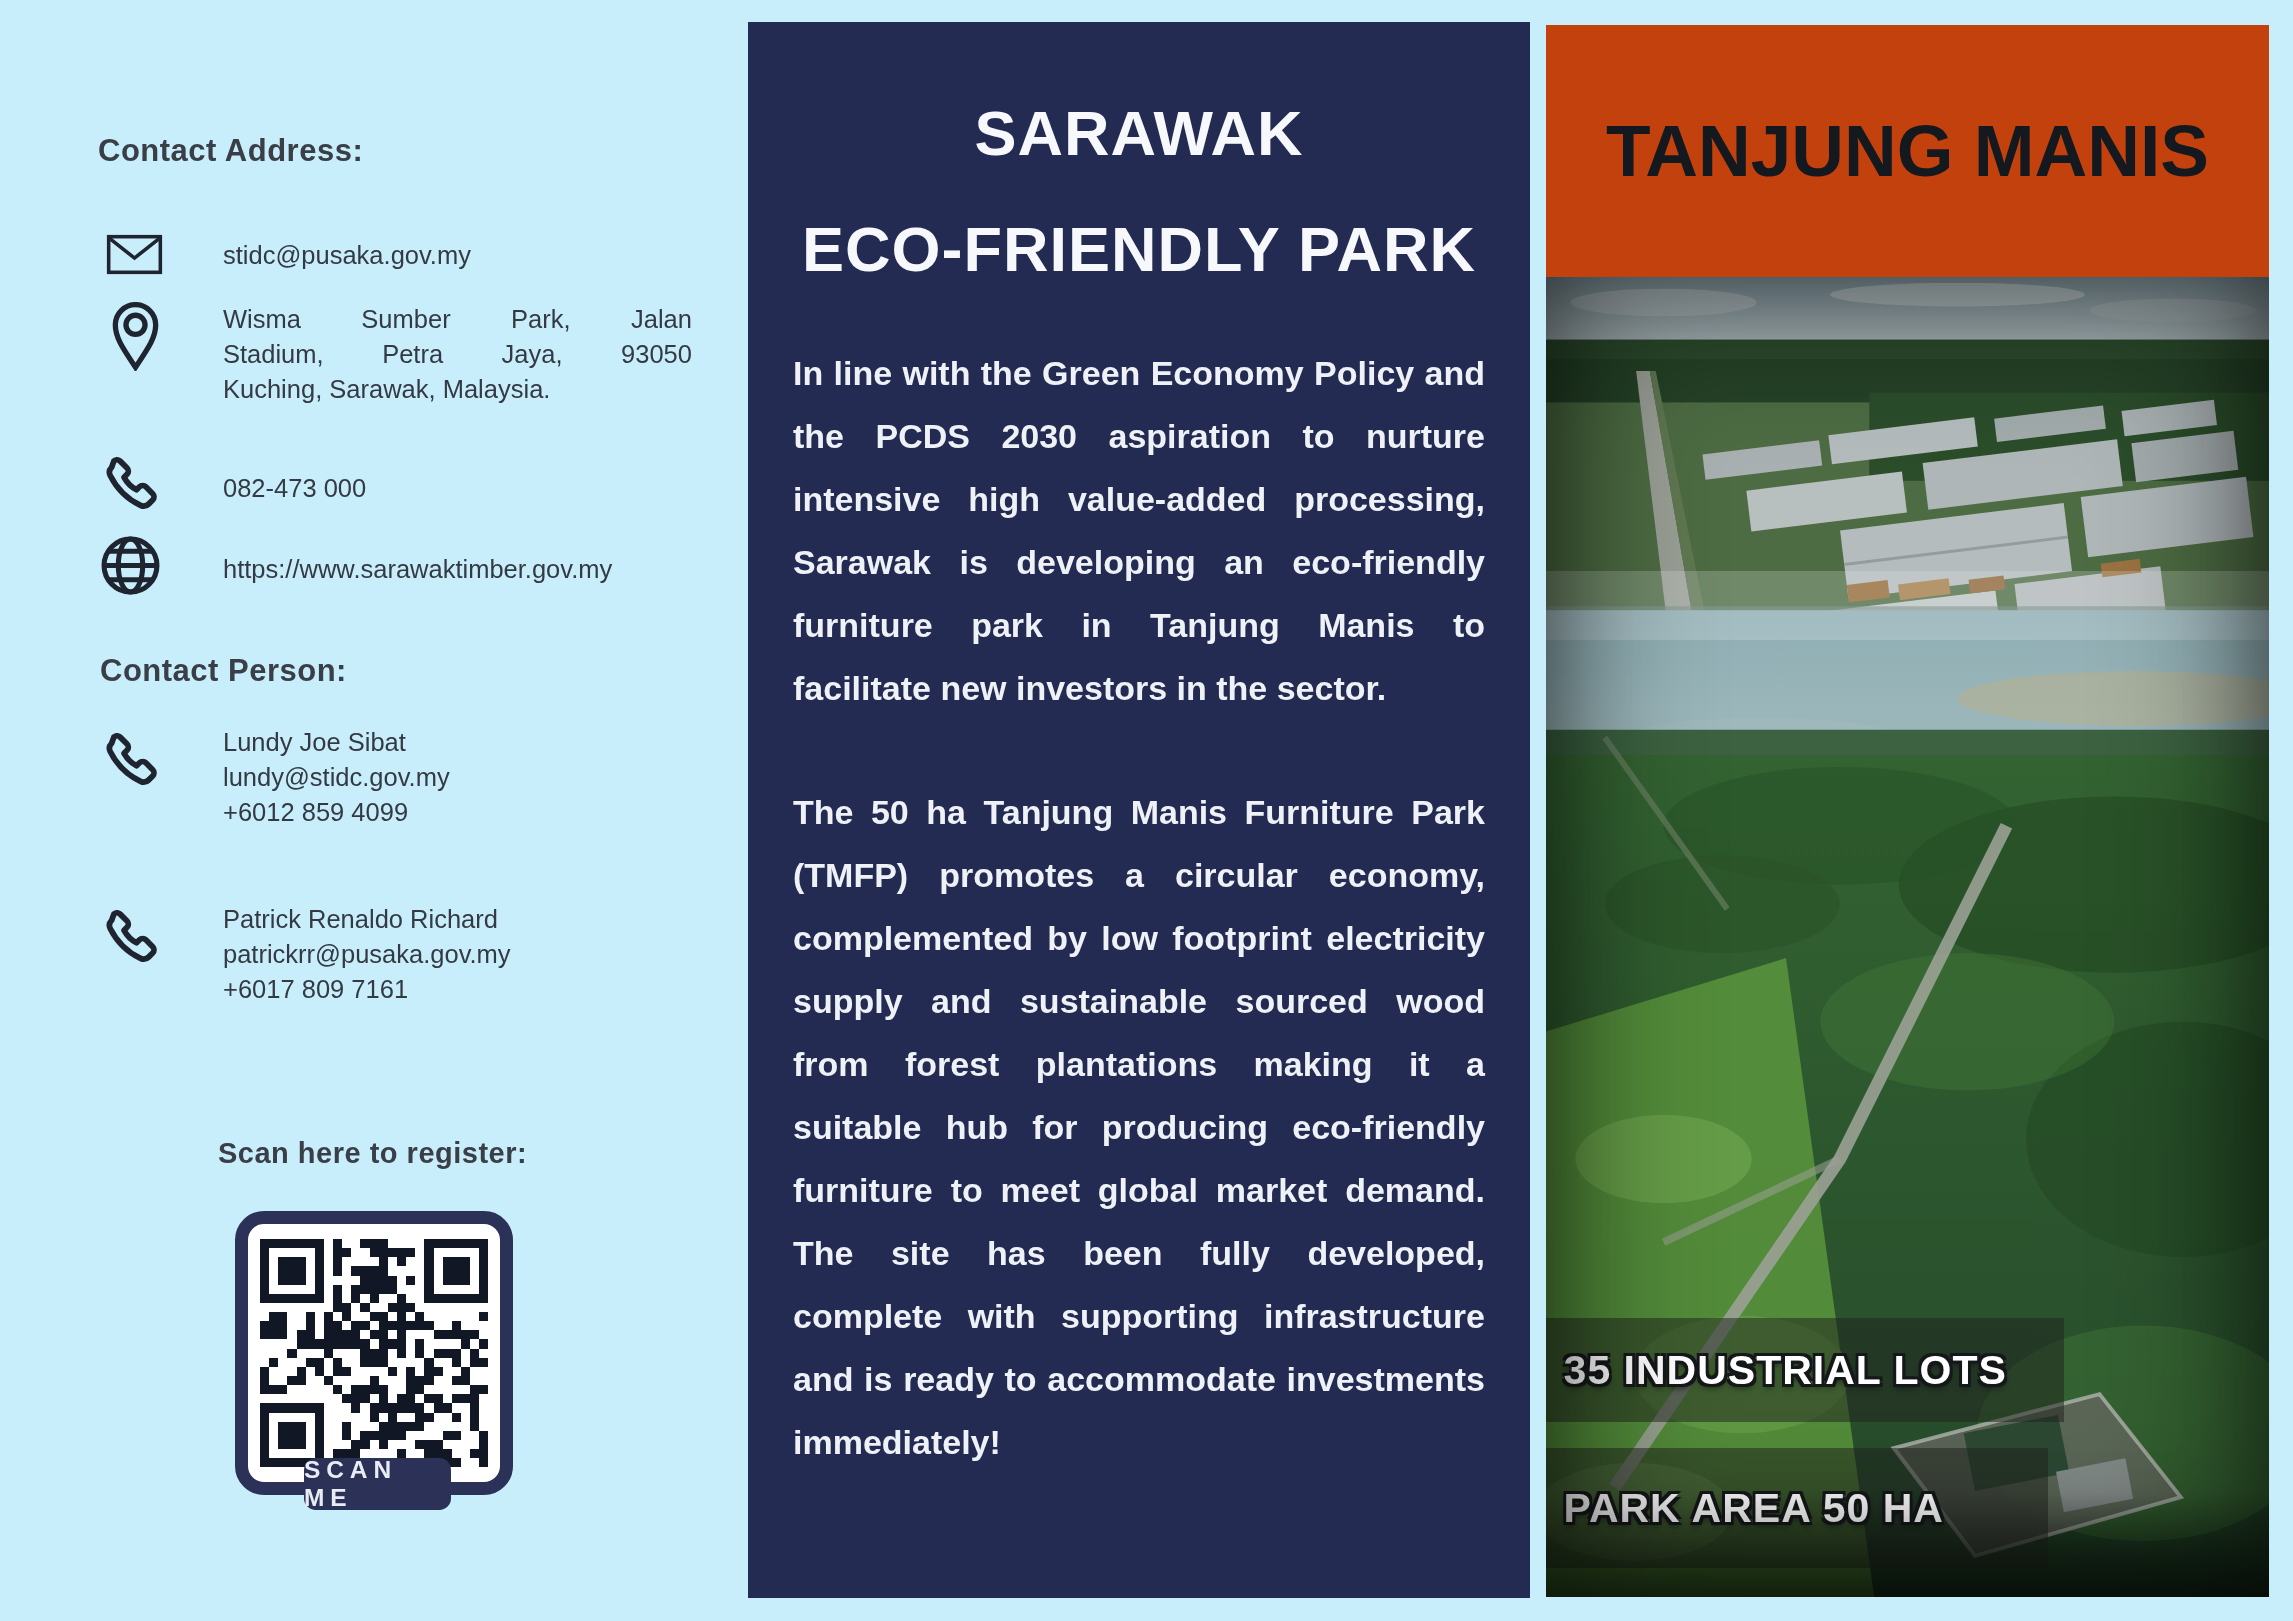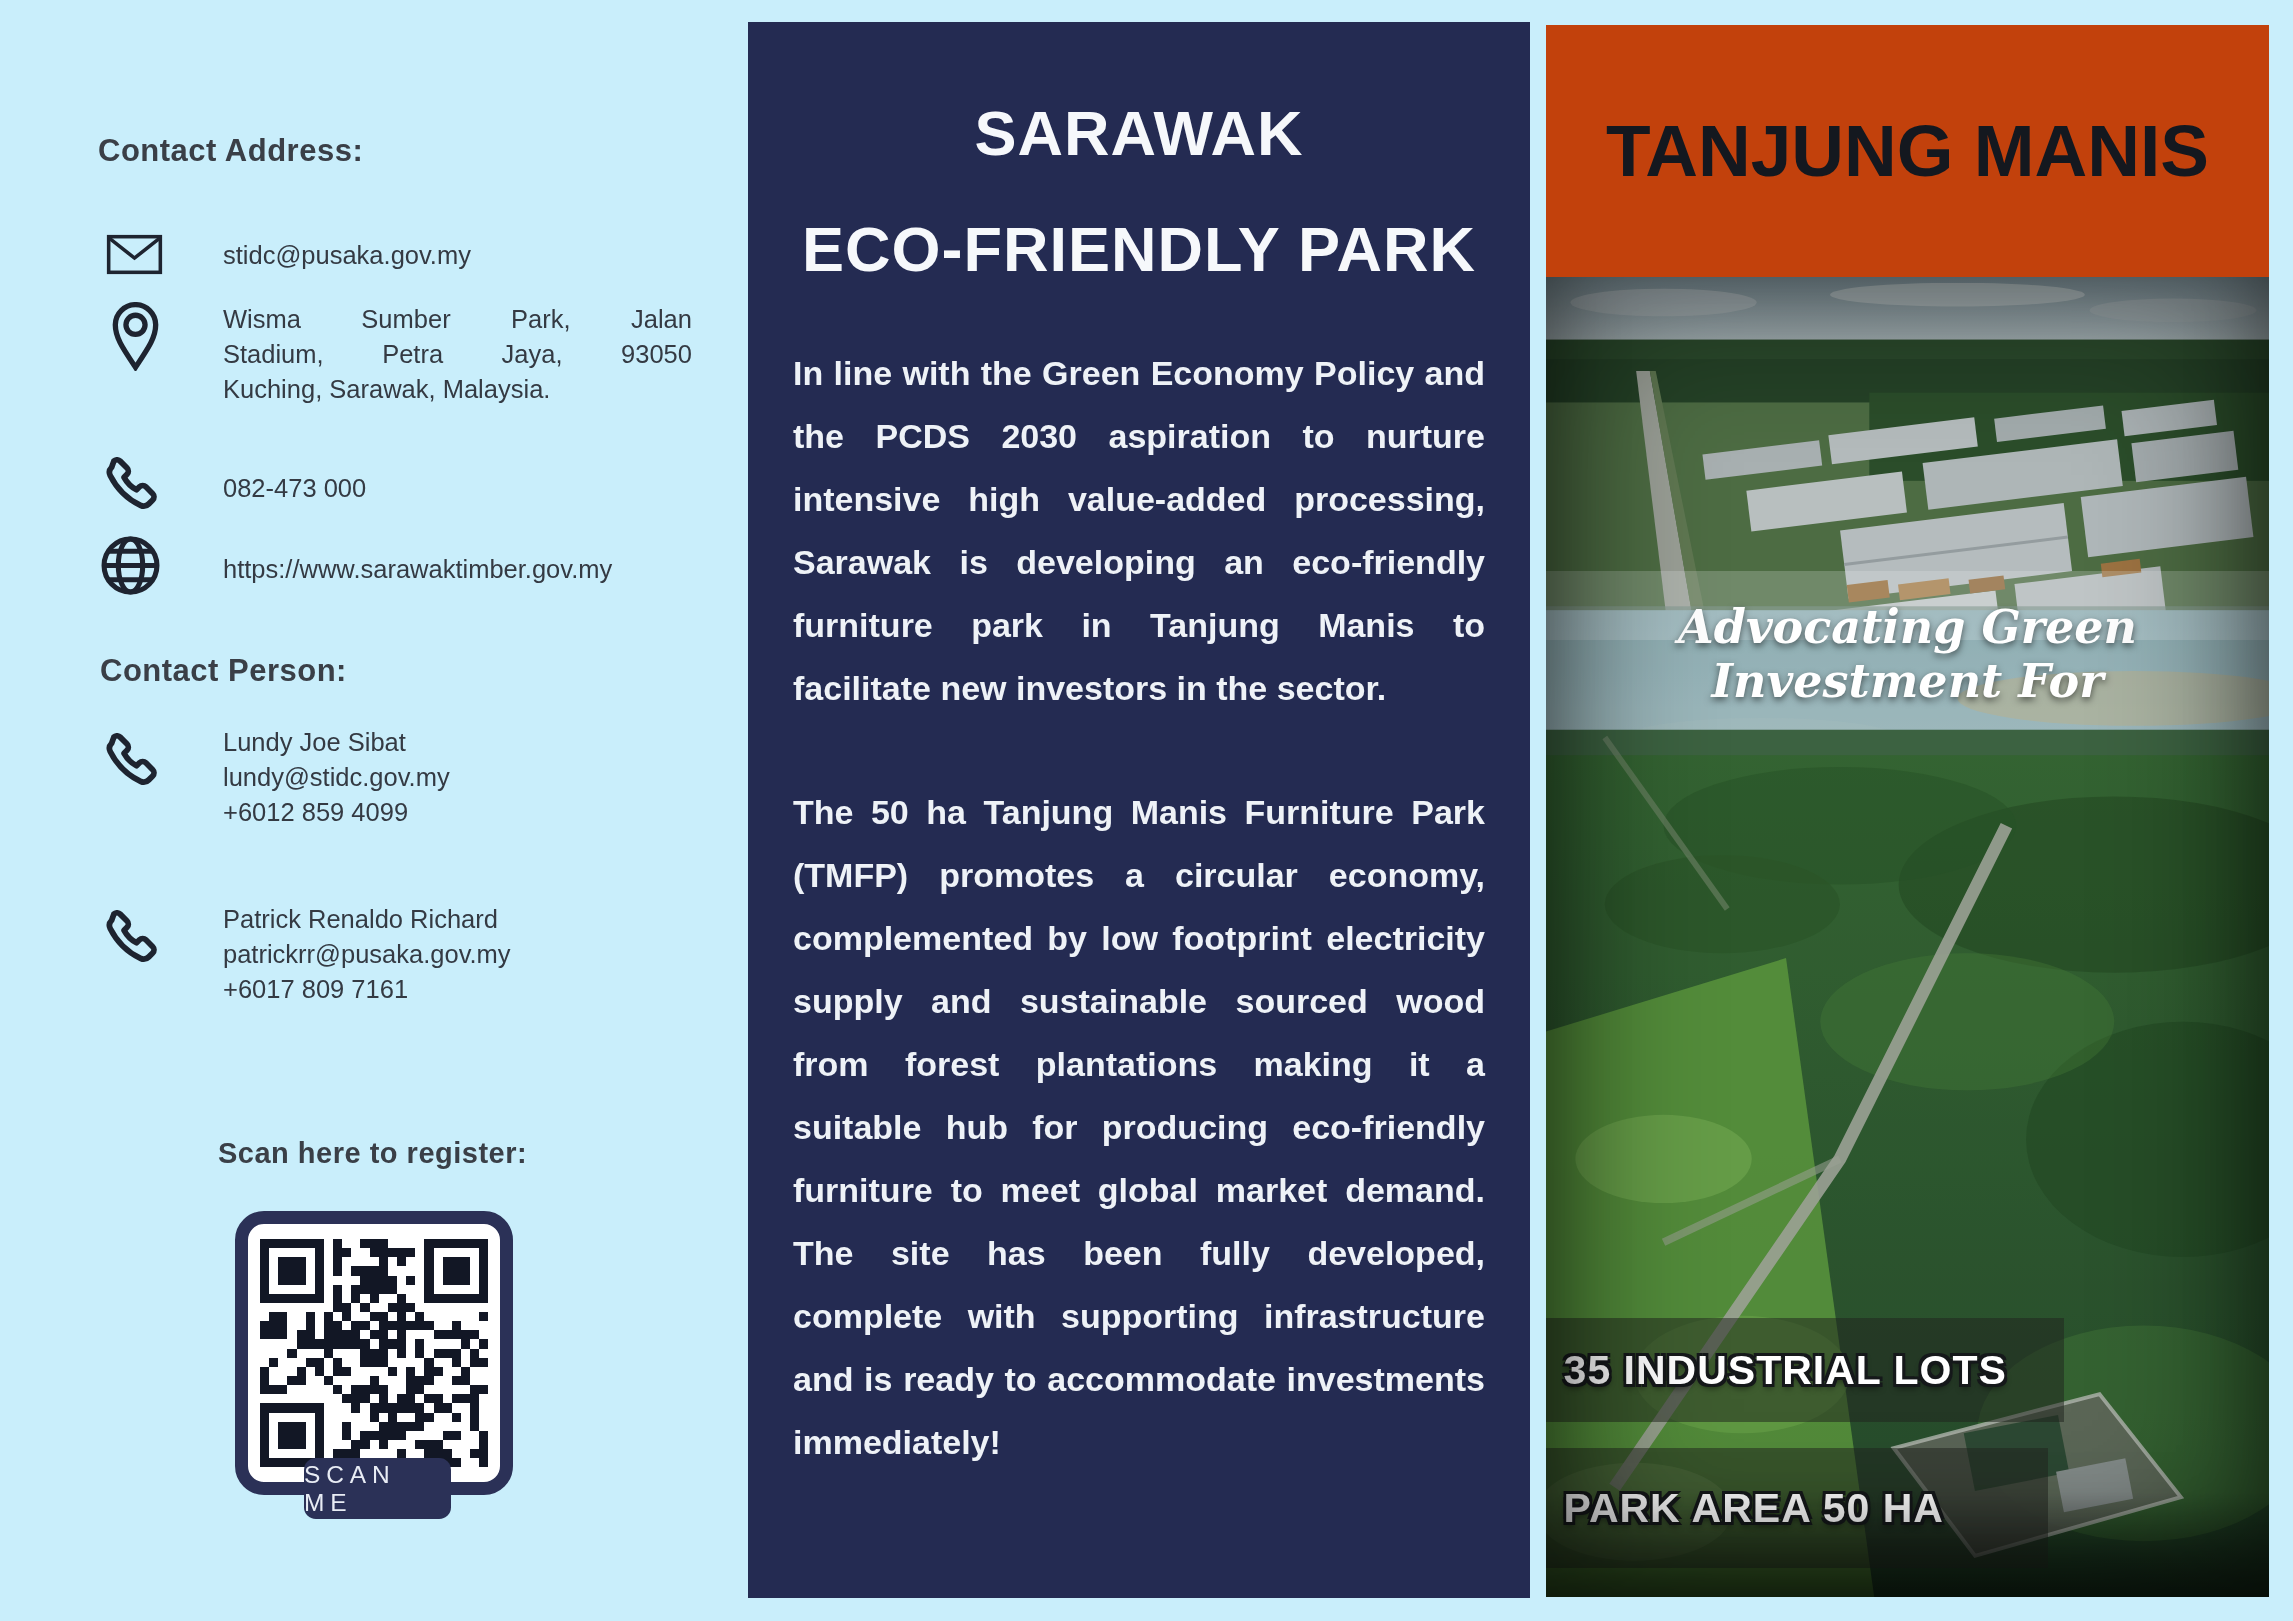--- a/index.html
+++ b/index.html
@@ -10,23 +10,23 @@
   
   .lp-heading{font-weight:800;font-size:31px;color:#3a3f47;letter-spacing:0.5px;}
   .lp-text{font-size:25.5px;color:#343a43;font-weight:500;}
   .lp-lines div{font-size:25.5px;color:#343a43;font-weight:500;line-height:35px;}
   .addr{width:469px;line-height:39px;}
   .addr .j{text-align:justify;text-align-last:justify;}
   .icon-svg{display:block;}
   .qr-frame{left:235px;top:1211px;width:278px;height:284px;border:13.7px solid #2b3157;
             border-radius:29px;background:#ffffff;box-sizing:border-box;padding:11.8px;}
   .qr-frame svg{width:100%;height:100%;shape-rendering:crispEdges;}
-  .scan-pill{left:304px;top:1458px;width:147px;height:61px;background:#2b3157;border-radius:11.8px;
+  .scan-pill{left:304px;top:1458px;width:147px;height:52px;background:#2b3157;border-radius:11.8px;
              display:flex;align-items:center;justify-content:center;color:#e8ecf4;
-             font-size:24.5px;letter-spacing:5.9px;font-weight:400;z-index:5;}
+             font-size:24.5px;letter-spacing:5.9px;font-weight:700;z-index:5;}
 
   
   .mid{left:748px;top:21.6px;width:782px;height:1576px;background:#242b52;color:#f2f5f9;}
   .mid-title{margin-top:53px;text-align:center;font-size:63px;font-weight:800;
              line-height:116px;letter-spacing:1px;color:#f6f8fb;}
   .mid-para{margin:0 45px;font-size:34px;font-weight:700;line-height:63px;
             text-align:justify;color:#eef2f7;}
   .mid-para.p1{margin-top:35px;}
   .mid-para.p2{margin-top:61px;}
 
@@ -461,21 +461,20 @@
           <polygon points="355,1195 565,1140 648,1245 438,1305" fill="none" stroke="#cfd3cc" stroke-width="4" opacity=".8"></polygon>
           <rect x="432" y="1172" width="98" height="60" fill="#33523a" transform="rotate(-11 470 1205)"></rect>
           <rect x="524" y="1212" width="72" height="42" fill="#9aa1a0" transform="rotate(-11 560 1233)"></rect>
         </g>
 
         <rect x="0" y="0" width="738" height="1347" fill="#0a1a12" opacity=".16"></rect>
         <rect x="0" y="1240" width="738" height="107" fill="url(#bottomG)"></rect>
       </svg>
 
       <div class="haze"></div>
-      <div class="caption c1">Advocating Green Investment For</div>
 
       <div class="stat-band b1">
         <span class="stat-text">35 INDUSTRIAL LOTS</span>
       </div>
       <div class="stat-band b2">
         <span class="stat-text">PARK AREA 50 HA</span>
       </div>
 
       <div class="photo-vignette"></div>
     </div>

